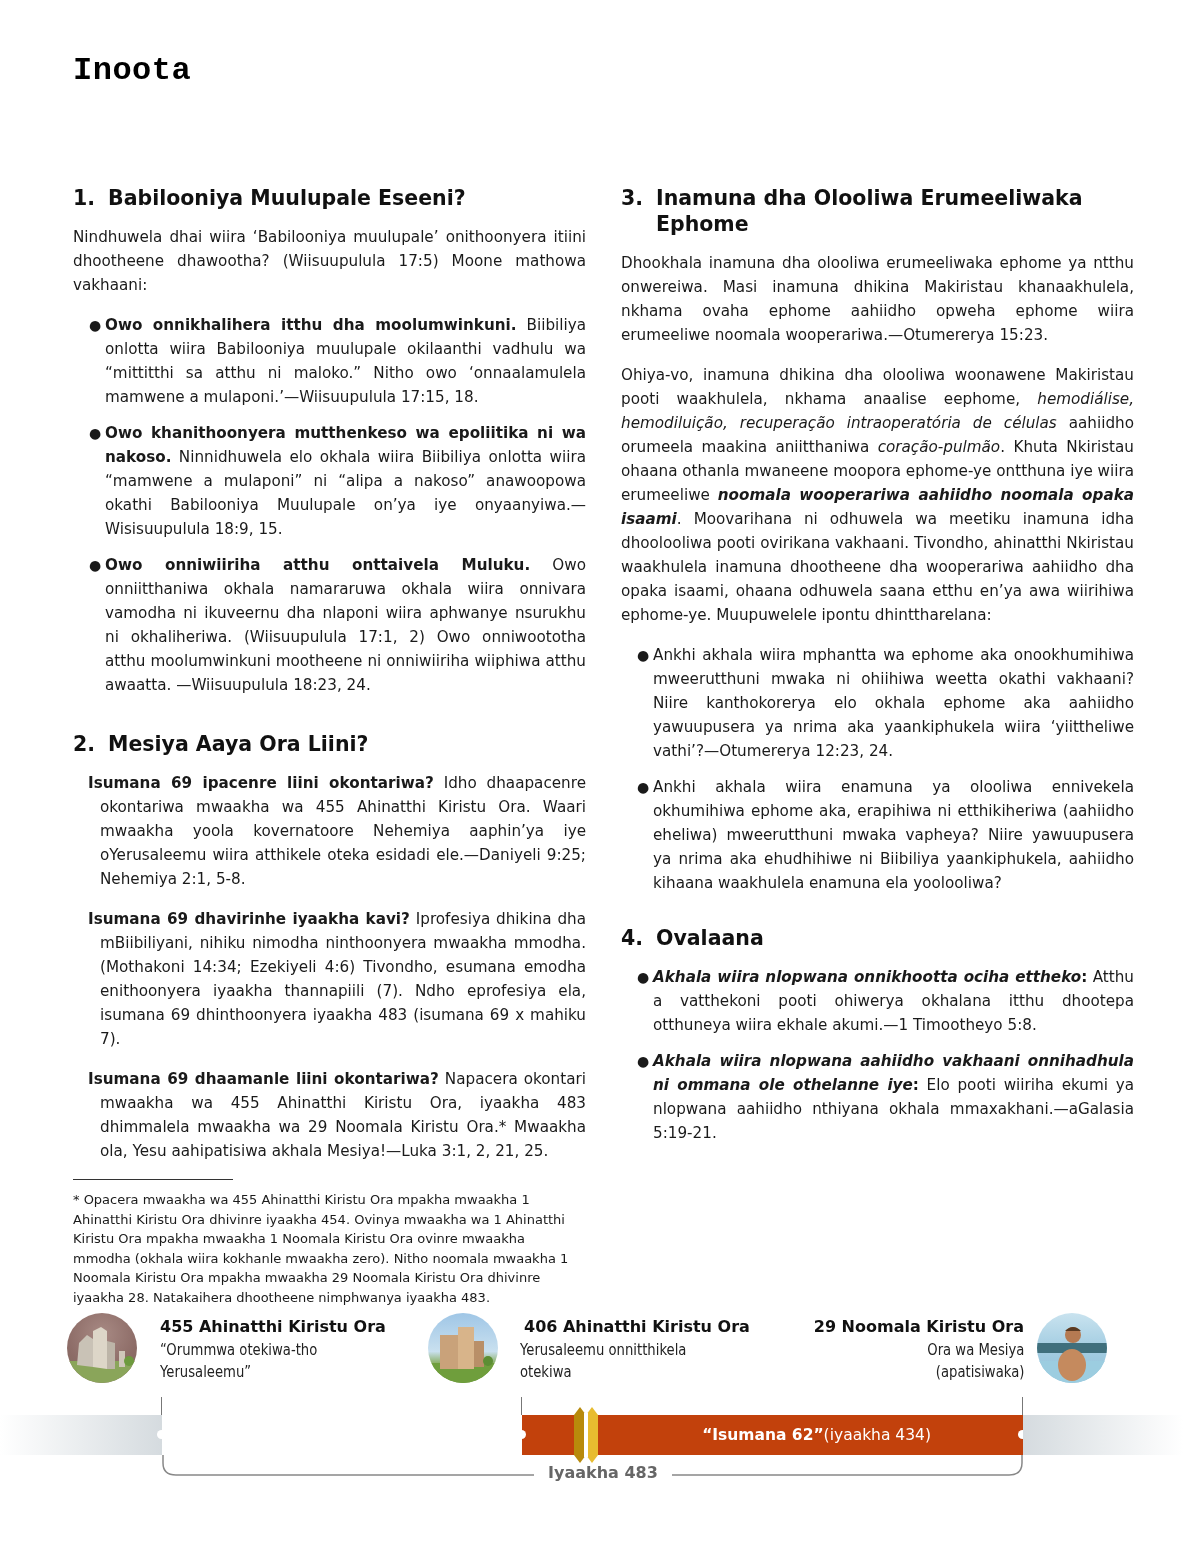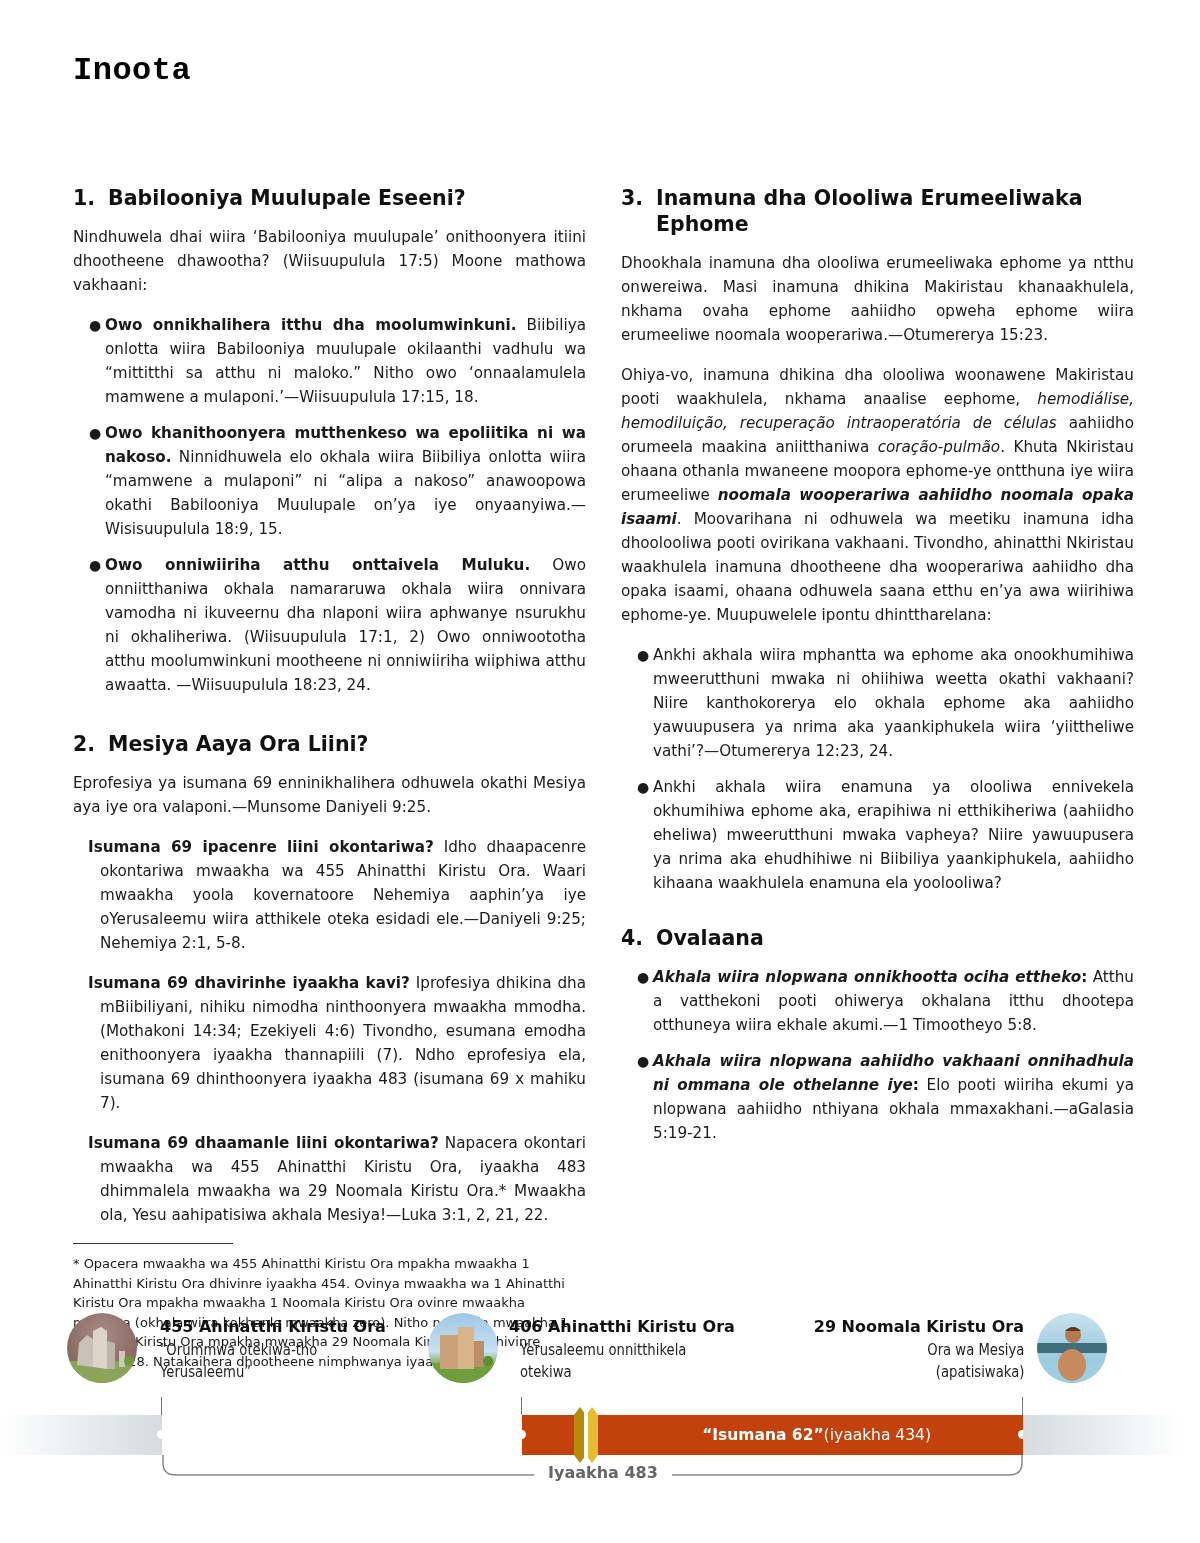--- a/index.html
+++ b/index.html
@@ -91,29 +91,28 @@
       <li><span class="bullet">●</span><b>Owo khanithoonyera mutthenkeso wa epoliitika ni wa nakoso.</b><span> Ninnidhuwela elo okhala wiira Biibiliya onlotta wiira “mamwene a mulaponi” ni “alipa a nakoso” anawoopowa okathi Babilooniya Muulupale on’ya iye onyaanyiwa.—Wisisuupulula 18:9, 15.</span></li>
       <li><span class="bullet">●</span><b>Owo onniwiiriha atthu onttaivela Muluku.</b><span> Owo onniitthaniwa okhala namararuwa okhala wiira onnivara vamodha ni ikuveernu dha nlaponi wiira aphwanye nsurukhu ni okhaliheriwa. (Wiisuupulula 17:1, 2) Owo onniwoototha atthu moolumwinkuni mootheene ni onniwiiriha wiiphiwa atthu awaatta. —Wiisuupulula 18:23, 24.</span></li>
     </ul>
   </div>
 
   <div class="section" style="margin-top:34px;">
     <h2>
       <span class="num">2.</span>
       <span class="ttl">Mesiya Aaya Ora Liini?</span>
     </h2>
-    <p>Eprofesiya ya isumana 69 enninikhalihera odhuwela okathi Mesiya aya iye ora valaponi.—Munsome Daniyeli 9:25.</p>
     <div class="qa">
         <span class="qa-body"><b>Isumana 69 ipacenre liini okontariwa?</b><span> Idho dhaapacenre okontariwa mwaakha wa 455 Ahinatthi Kiristu Ora. Waari mwaakha yoola kovernatoore Nehemiya aaphin’ya iye oYerusaleemu wiira atthikele oteka esidadi ele.—Daniyeli 9:25; Nehemiya 2:1, 5-8.</span></span>
       </div>
     <div class="qa">
         <span class="qa-body"><b>Isumana 69 dhavirinhe iyaakha kavi?</b><span> Iprofesiya dhikina dha mBiibiliyani, nihiku nimodha ninthoonyera mwaakha mmodha. (Mothakoni 14:34; Ezekiyeli 4:6) Tivondho, esumana emodha enithoonyera iyaakha thannapiili (7). Ndho eprofesiya ela, isumana 69 dhinthoonyera iyaakha 483 (isumana 69 x mahiku 7).</span></span>
       </div>
     <div class="qa">
-        <span class="qa-body"><b>Isumana 69 dhaamanle liini okontariwa?</b><span> Napacera okontari mwaakha wa 455 Ahinatthi Kiristu Ora, iyaakha 483 dhimmalela mwaakha wa 29 Noomala Kiristu Ora.* Mwaakha ola, Yesu aahipatisiwa akhala Mesiya!—Luka 3:1, 2, 21, 22.</span></span>
+        <span class="qa-body"><b>Isumana 69 dhaamanle liini okontariwa?</b><span> Napacera okontari mwaakha wa 455 Ahinatthi Kiristu Ora, iyaakha 483 dhimmalela mwaakha wa 29 Noomala Kiristu Ora.* Mwaakha ola, Yesu aahipatisiwa akhala Mesiya!—Luka 3:1, 2, 21, 25.</span></span>
       </div>
     <div class="footnote-rule"></div>
     <p class="footnote">* Opacera mwaakha wa 455 Ahinatthi Kiristu Ora mpakha mwaakha 1 Ahinatthi Kiristu Ora dhivinre iyaakha 454. Ovinya mwaakha wa 1 Ahinatthi Kiristu Ora mpakha mwaakha 1 Noomala Kiristu Ora ovinre mwaakha mmodha (okhala wiira kokhanle mwaakha zero). Nitho noomala mwaakha 1 Noomala Kiristu Ora mpakha mwaakha 29 Noomala Kiristu Ora dhivinre iyaakha 28. Natakaihera dhootheene nimphwanya iyaakha 483.</p>
   </div>
 </div>
 
 <div class="col col-right">
 
   <div class="section">
     <h2>
@@ -160,21 +159,21 @@
 
   <div class="tl-img tl-img-2">
     <svg viewBox="0 0 70 70">
       <rect x="0" y="50" width="70" height="20" fill="#6f9e3c"></rect>
       <rect x="12" y="22" width="18" height="34" fill="#c9a27a"></rect>
       <rect x="30" y="14" width="16" height="42" fill="#d8b48a"></rect>
       <rect x="46" y="28" width="10" height="26" fill="#b98f68"></rect>
       <circle cx="60" cy="48" r="5" fill="#5c8e34"></circle>
     </svg>
   </div>
-  <div class="tl-date" style="left:509px; top:12px;">406 Ahinatthi Kiristu Ora</div>
+  <div class="tl-date" style="left:524px; top:12px;">406 Ahinatthi Kiristu Ora</div>
   <div class="tl-desc" style="left:520px; top:34px;">
     <div>Yerusaleemu onnitthikela</div>
     <div>otekiwa</div>
   </div>
 
   <div class="tl-date" style="right:176px; top:12px; text-align:right;">29 Noomala Kiristu Ora</div>
   <div class="tl-desc right" style="right:176px; top:34px;">
     <div>Ora wa Mesiya</div>
     <div>(apatisiwaka)</div>
   </div>

